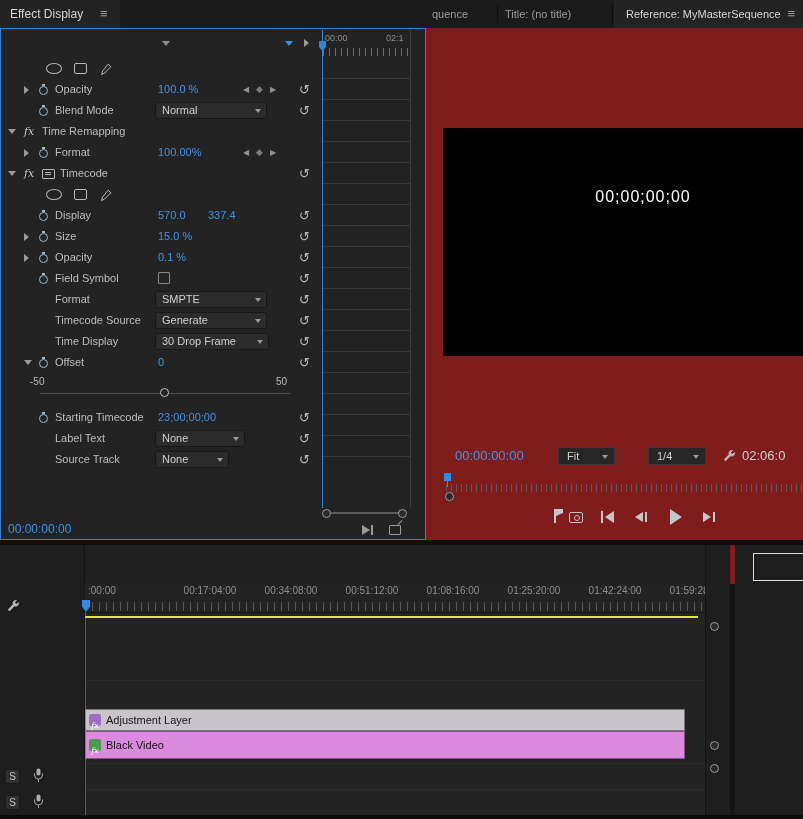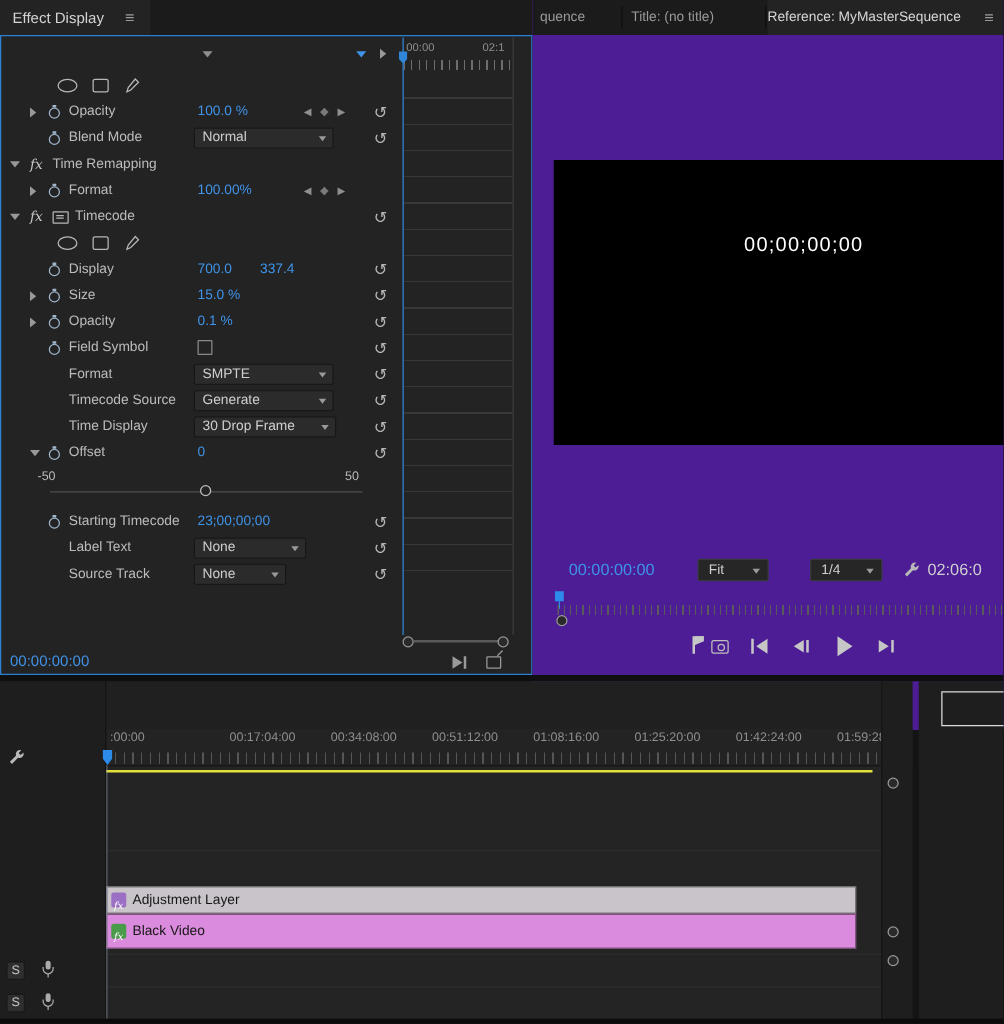--- a/index.html
+++ b/index.html
@@ -56,26 +56,26 @@
   .sl-handle{position:absolute;left:160px;top:15px;width:9px;height:9px;border:1px solid #c0c0c0;border-radius:50%;background:#232323}
   .ring{position:absolute;width:9px;height:9px;border:1px solid #9a9a9a;border-radius:50%;background:#2a2a2a}
   #ec-zoomline{position:absolute;left:331px;top:512px;width:68px;height:2px;background:#5a5a5a}
   #ec-time{position:absolute;left:8px;top:520px;font-size:12px;line-height:18px;color:#3f93e8}
   .ec-boticon1{position:absolute;left:362px;top:525px;width:0;height:0;border-top:5px solid transparent;border-bottom:5px solid transparent;border-left:8px solid #9a9a9a}
   .ec-boticon1::after{content:"";position:absolute;left:1px;top:-5px;width:2px;height:10px;background:#9a9a9a}
   .ec-boticon2{position:absolute;left:389px;top:525px;width:12px;height:10px;border:1px solid #9a9a9a;border-radius:1px}
   .ec-boticon2::after{content:"";position:absolute;right:-3px;top:-4px;width:6px;height:1px;background:#9a9a9a;transform:rotate(-45deg)}
 
   
-  #pm{position:absolute;left:426px;top:0;width:377px;height:584px;background:#4c1d95;overflow:hidden}
+  #pm{position:absolute;left:426px;top:0;width:377px;height:584px;background:#7f1d1d;overflow:hidden}
   #pm-tabs{position:absolute;left:0;top:0;width:377px;height:28px;background:#1b1b1b}
   #pm-tabs .pt{position:absolute;top:0;line-height:28px;font-size:11px;color:#9a9a9a;white-space:nowrap}
   .tabsep{position:absolute;top:5px;width:1px;height:18px;background:#0f0f0f}
   #pm-tab-active{position:absolute;left:188px;top:0;width:189px;height:28px;background:#232323}
-  #pm-tab-active .pt{color:#d6d6d6;left:0}
+  #pm-tab-active .pt{color:#d6d6d6;left:12px}
   #pm-frame{position:absolute;left:17px;top:128px;width:400px;height:228px;background:#000}
   #pm-frame .tcov{position:absolute;left:0;top:60px;width:100%;text-align:center;font-size:16px;letter-spacing:1px;color:#fff}
   #pm-cur{position:absolute;left:29px;top:447px;font-size:13px;line-height:18px;color:#3f93e8}
   #pm-dur{position:absolute;left:316px;top:447px;font-size:13px;line-height:18px;color:#cfcfcf}
   #pm-ph{position:absolute;left:18px;top:473px;width:7px;height:8px;background:#2d8ceb}
   #pm-ph::after{content:"";position:absolute;left:3px;top:8px;width:1px;height:6px;background:#2d8ceb}
   #pm-ticks{position:absolute;left:20px;top:484px;width:357px;height:8px;background:repeating-linear-gradient(to right,#5a5a5a 0 1px,transparent 1px 5px)}
   .tbtn{position:absolute;top:506px;width:20px;height:22px}
   .tbtn.b-marker::before{content:"";position:absolute;left:6px;top:3px;width:2px;height:14px;background:#c6c6c6}
   .tbtn.b-marker::after{content:"";position:absolute;left:8px;top:3px;width:0;height:0;border-top:4px solid #c6c6c6;border-bottom:3px solid transparent;border-left:7px solid #c6c6c6}
@@ -206,21 +206,21 @@
       <span class="ic-ellipse"></span>
       <span class="ic-rect"></span>
       <span class="ic-pen"><svg width="12" height="13" viewBox="0 0 12 13">
             <path d="M8.2 1.2l2.6 2.6L4.6 10 1.5 11.5 2.6 8z" fill="none" stroke="#b8b8b8"></path>
           </svg></span>
     </div>
 
     <div class="row" style="top:205px">
       <span class="sw"></span>
       <span class="lab">Display</span>
-      <span class="val" style="left:158px">700.0</span>
+      <span class="val" style="left:158px">570.0</span>
       <span class="val" style="left:208px">337.4</span>
       <span class="rst">↺</span>
     </div>
 
     <div class="row" style="top:226px">
       <span class="tri-r" style="left:24px;top:7px"></span>
       <span class="sw"></span>
       <span class="lab">Size</span>
       <span class="val" style="left:158px">15.0 %</span>
       <span class="rst">↺</span>

